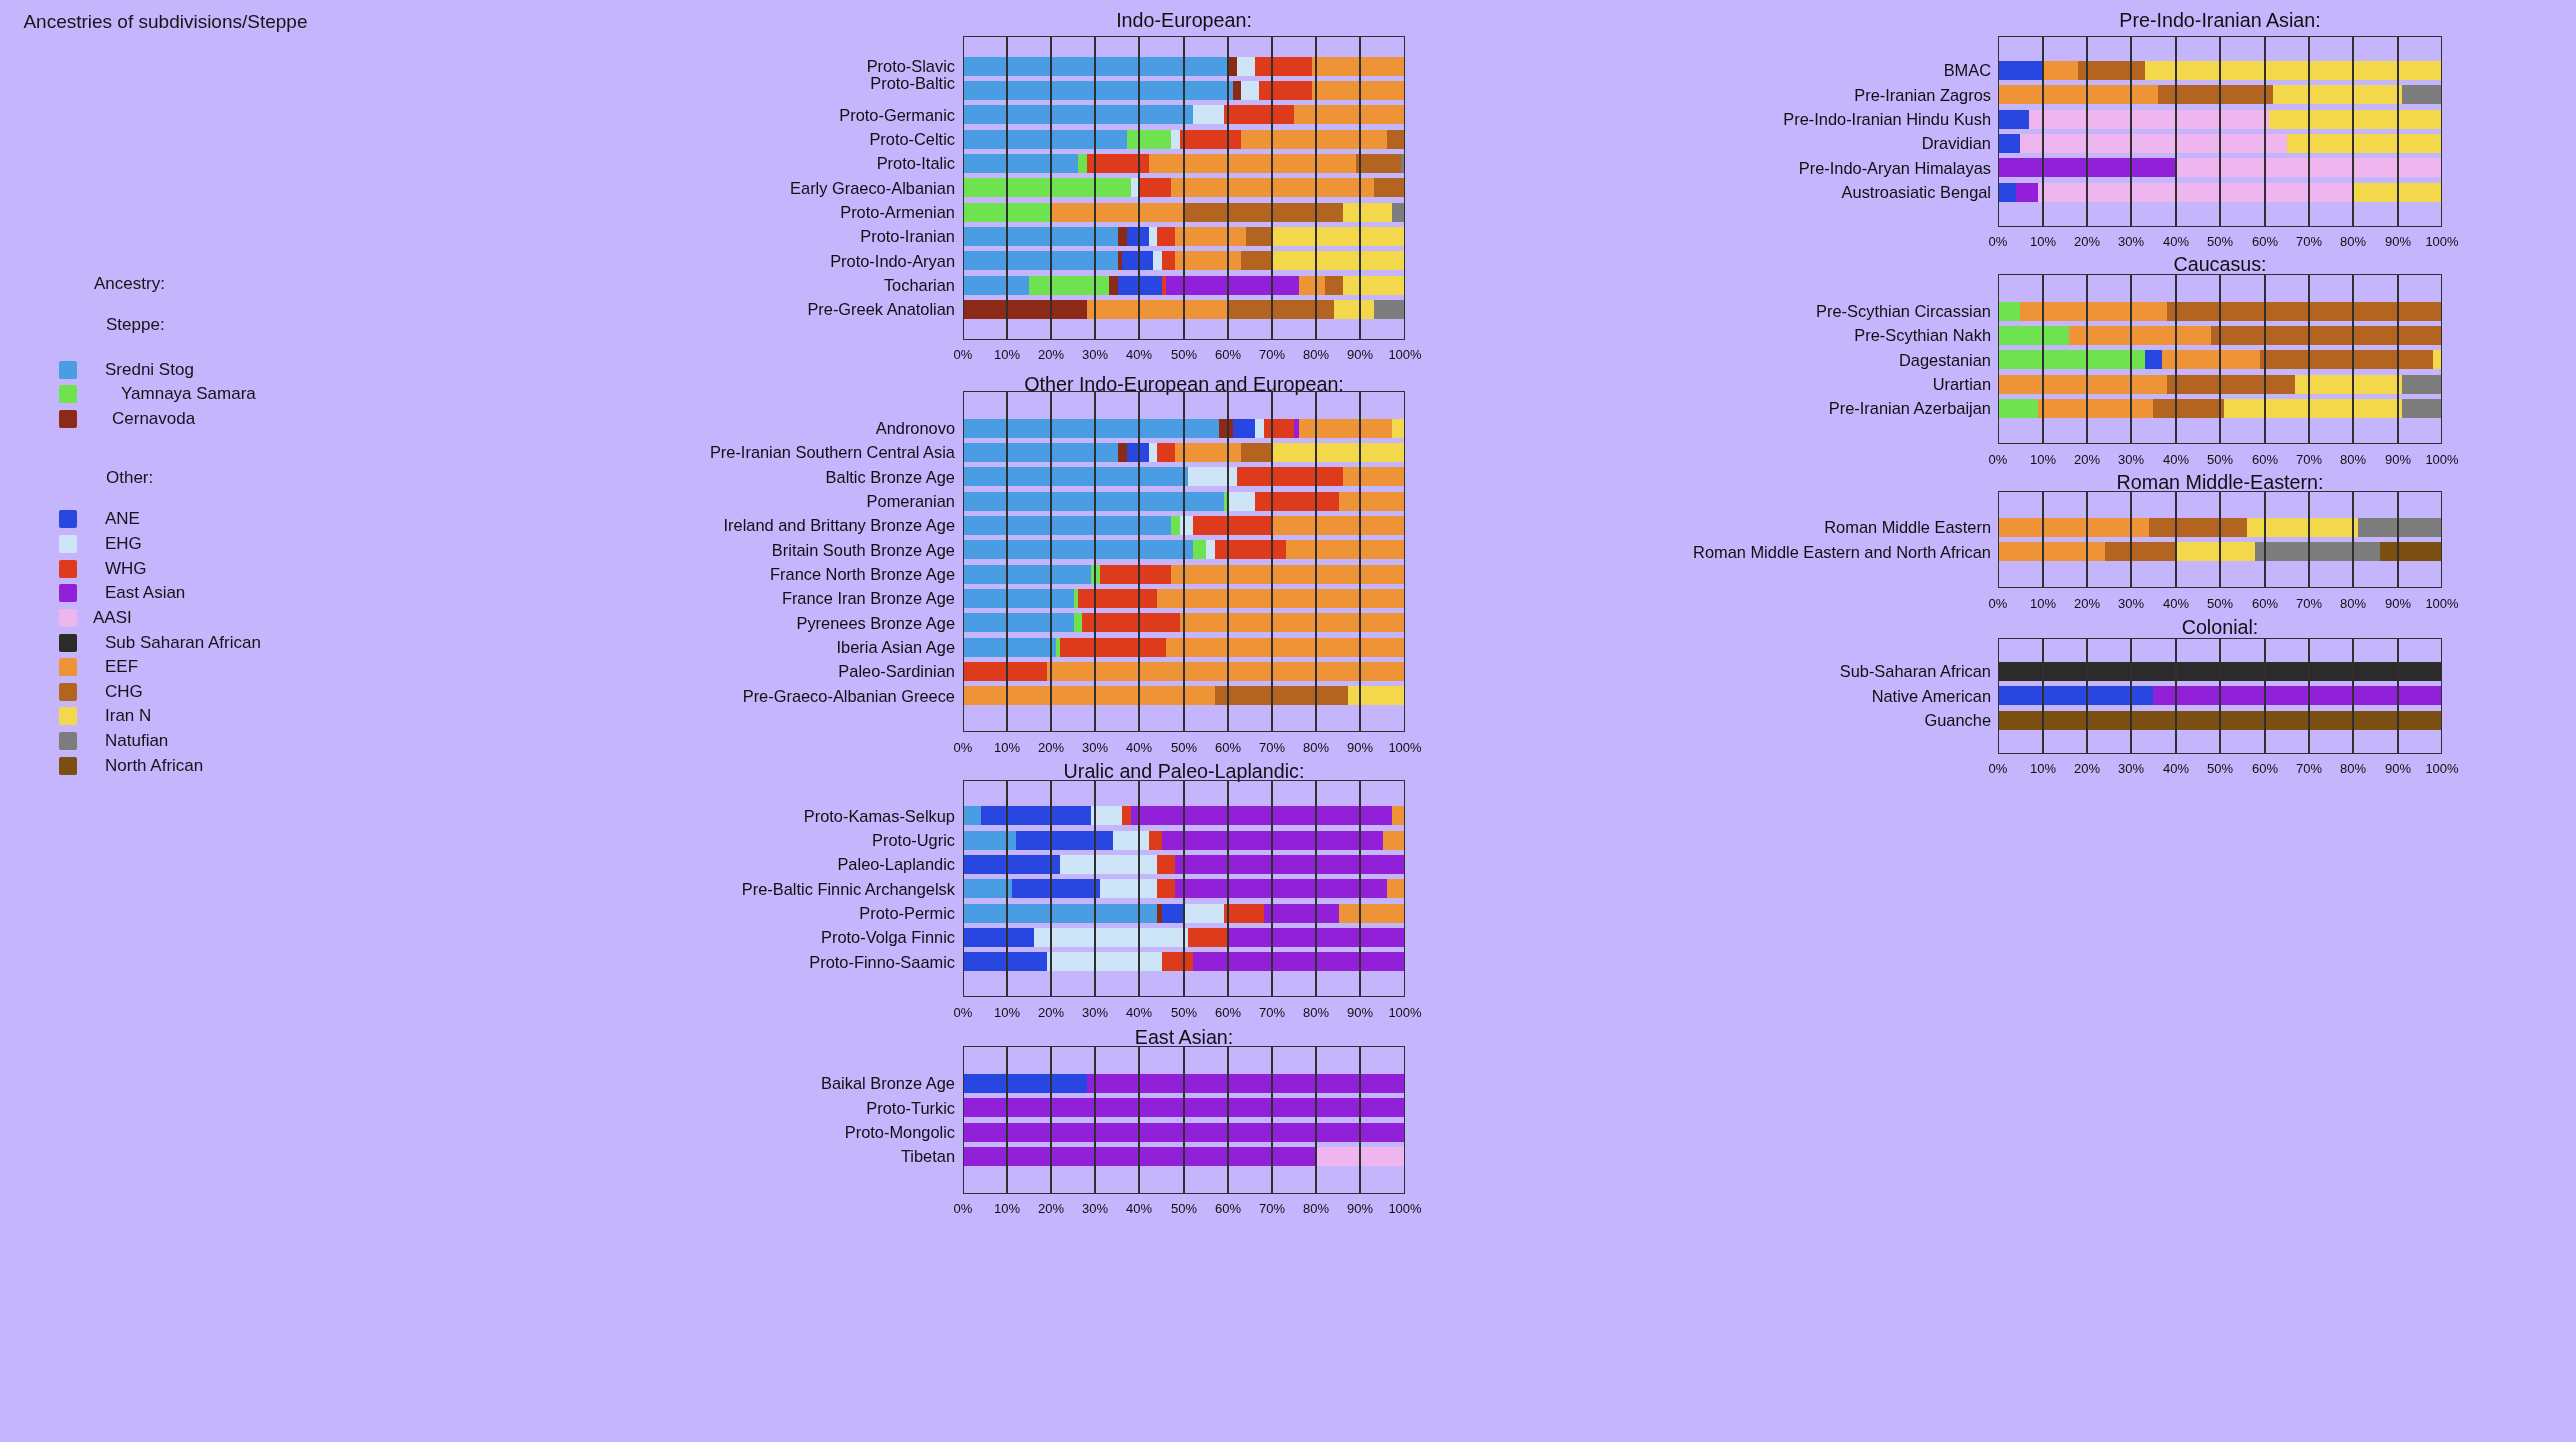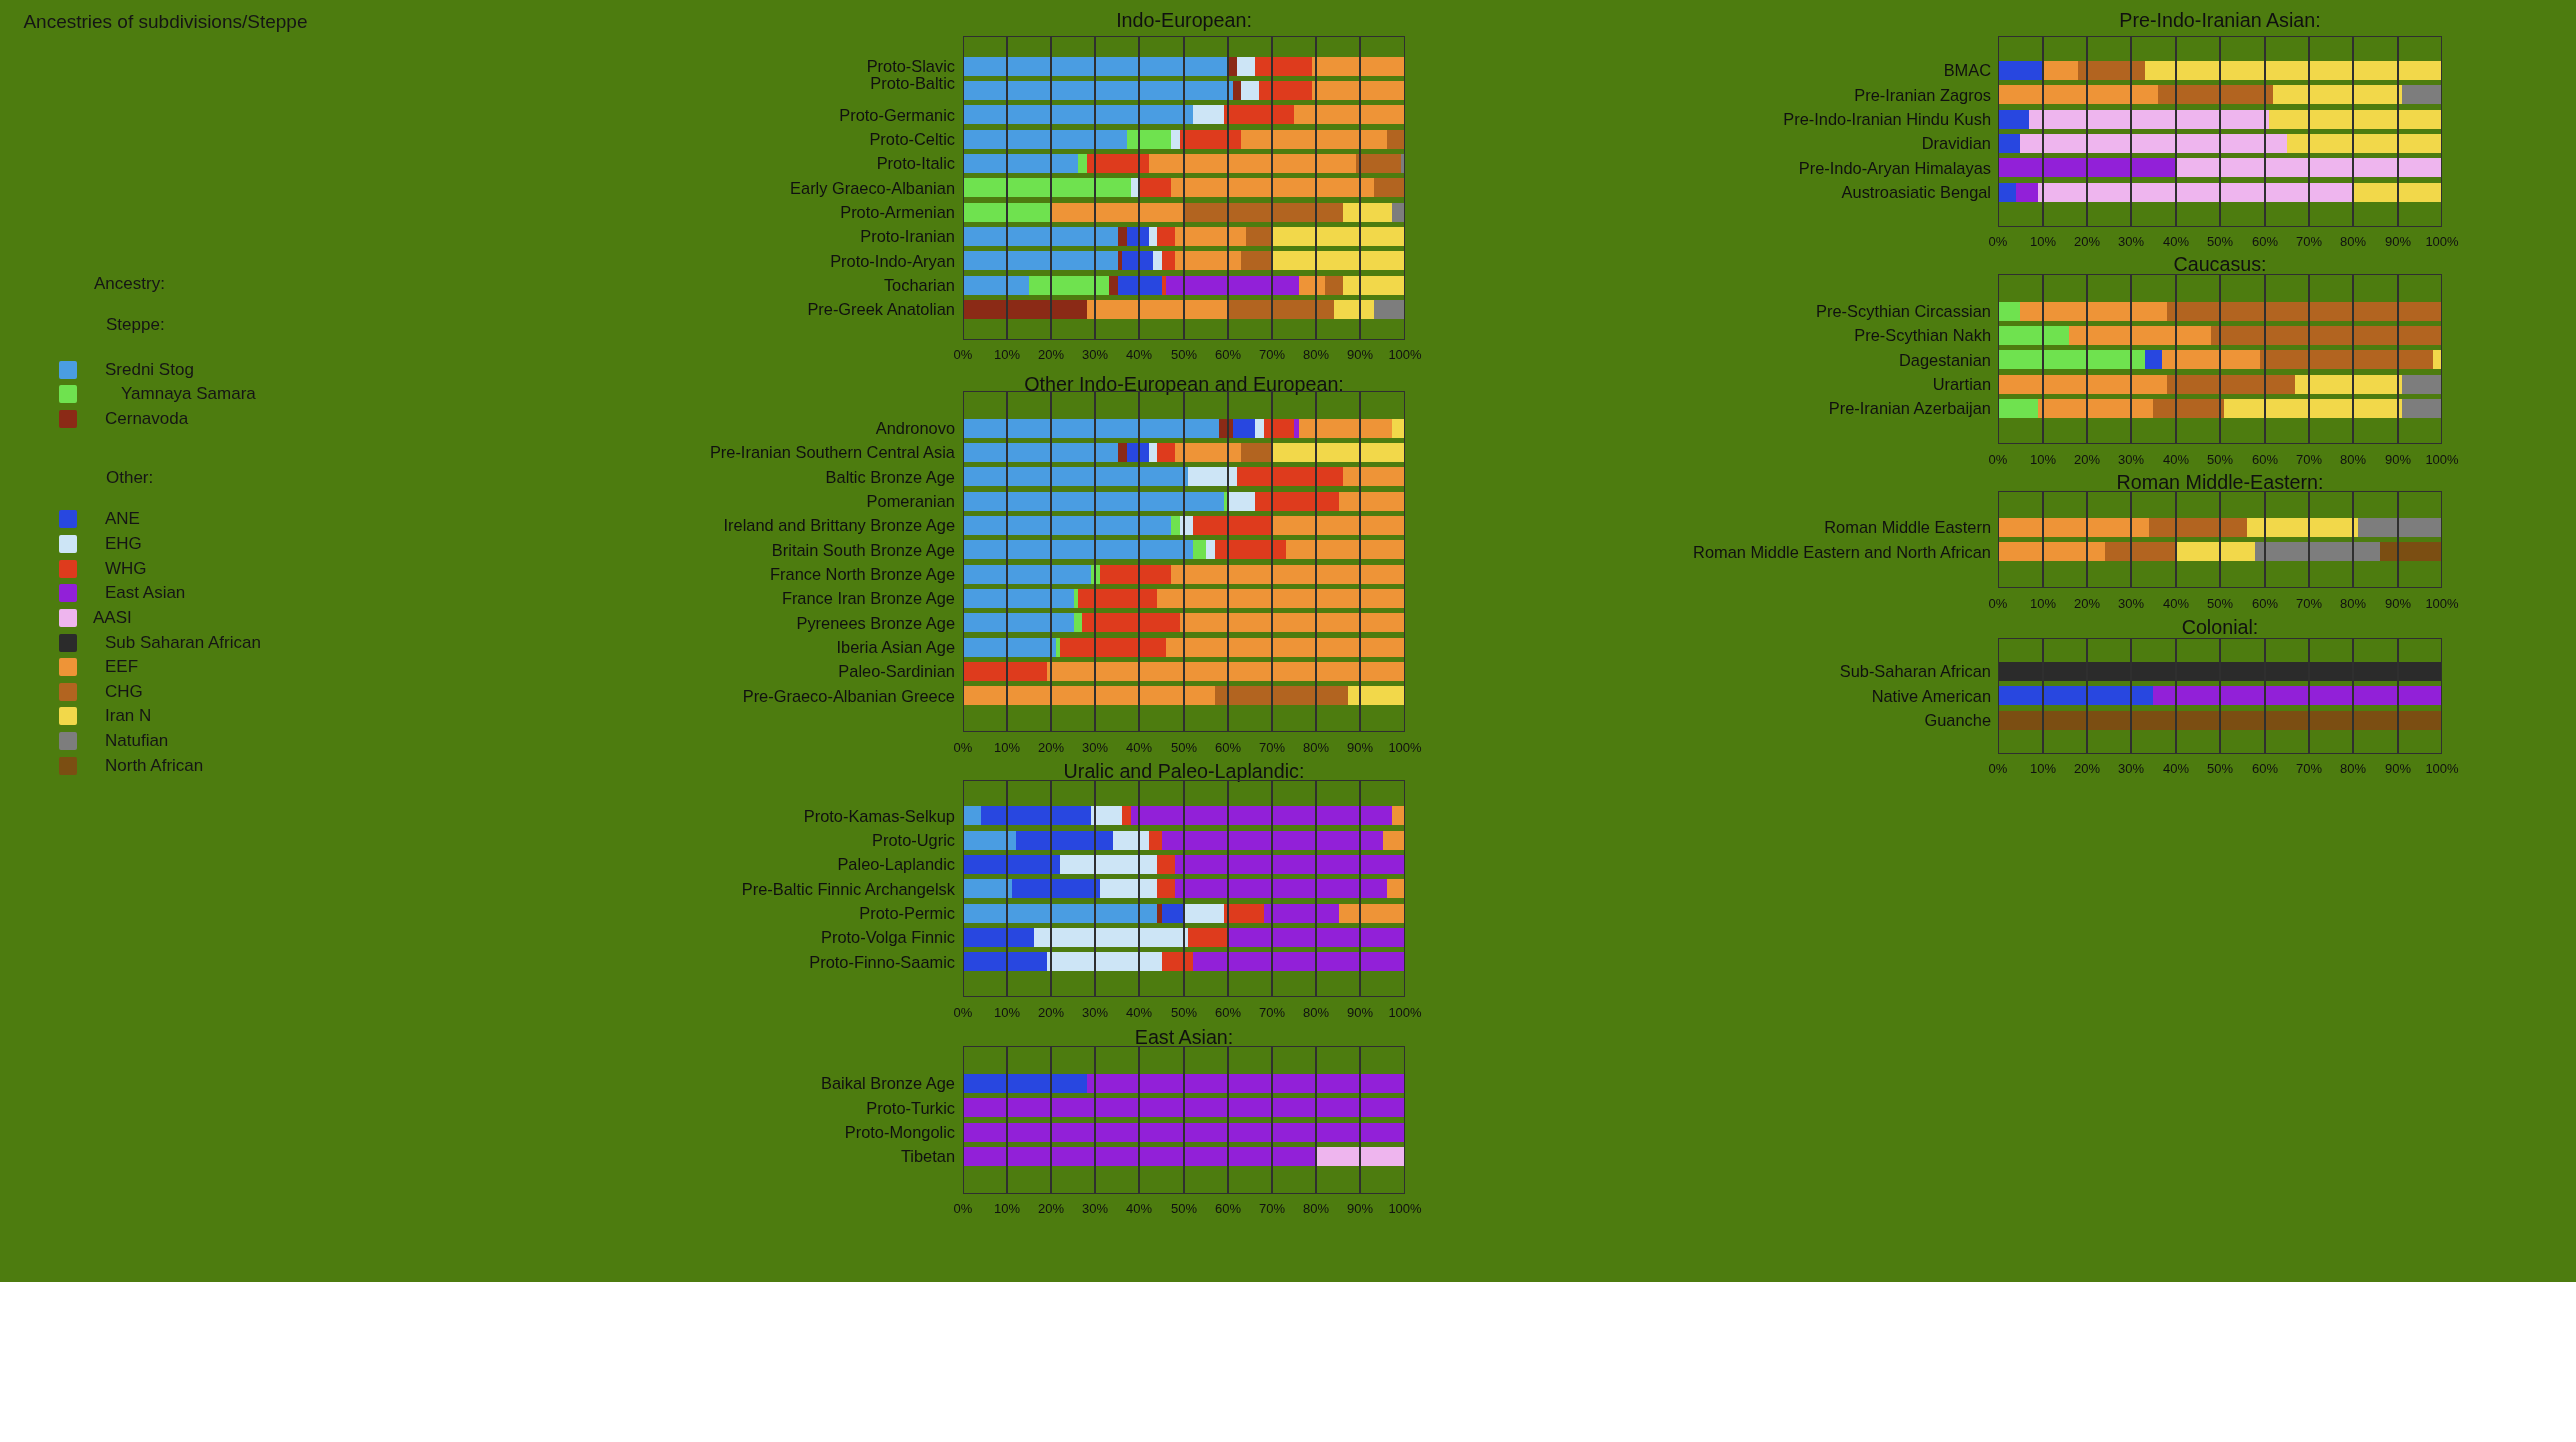--- a/index.html
+++ b/index.html
@@ -1,17 +1,17 @@
 <!DOCTYPE html>
 <html style="font-size:15px"><head>
 <meta charset="utf-8">
 <style>
   html,body{margin:0;padding:0;background:#ffffff;}
   body{font-family:"Liberation Sans","DejaVu Sans",sans-serif;color:#111;}
-  #stage{position:relative;width:2576px;height:1282px;background:#4d7c0f;overflow:hidden;}
+  #stage{position:relative;width:2576px;height:1442px;background:#c4b5fd;overflow:hidden;}
   .abs{position:absolute;}
   .page-title{font-size:19px;color:#151515;}
   .legend-header{font-size:17px;color:#151515;}
   .legend-label{font-size:17px;color:#151515;white-space:nowrap;}
   .legend-swatch{width:18px;height:18px;border-radius:1.9px;}
   .panel-title{font-size:19.7px;color:#101010;text-align:center;white-space:nowrap;transform:translateX(-50%);}
   .frame{border:1.9px solid #2f2f2f;box-sizing:border-box;background:transparent;z-index:4;pointer-events:none;}
   .gridline{width:1.9px;background:#2f2f2f;z-index:3;}
   .bar{display:flex;z-index:1;overflow:hidden;}
   .seg{height:100%;}
@@ -30,21 +30,21 @@
       <div class="abs" style="left: 59px; top: 360px; display: flex; align-items: center;">
         <div class="legend-swatch" style="background: rgb(74, 157, 226);"></div>
         <div class="legend-label" style="margin-left: 28px;">Sredni Stog</div>
       </div>
       <div class="abs" style="left: 59px; top: 384px; display: flex; align-items: center;">
         <div class="legend-swatch" style="background: rgb(111, 226, 79);"></div>
         <div class="legend-label" style="margin-left: 44px;">Yamnaya Samara</div>
       </div>
       <div class="abs" style="left: 59px; top: 409px; display: flex; align-items: center;">
         <div class="legend-swatch" style="background: rgb(139, 42, 22);"></div>
-        <div class="legend-label" style="margin-left: 28px;">Cernavoda</div>
+        <div class="legend-label" style="margin-left: 35px;">Cernavoda</div>
       </div>
       <div class="abs legend-header" style="left: 106px; top: 468px;">Other:</div>
       <div class="abs" style="left: 59px; top: 509px; display: flex; align-items: center;">
         <div class="legend-swatch" style="background: rgb(40, 71, 224);"></div>
         <div class="legend-label" style="margin-left: 28px;">ANE</div>
       </div>
       <div class="abs" style="left: 59px; top: 534px; display: flex; align-items: center;">
         <div class="legend-swatch" style="background: rgb(205, 229, 246);"></div>
         <div class="legend-label" style="margin-left: 28px;">EHG</div>
       </div>

